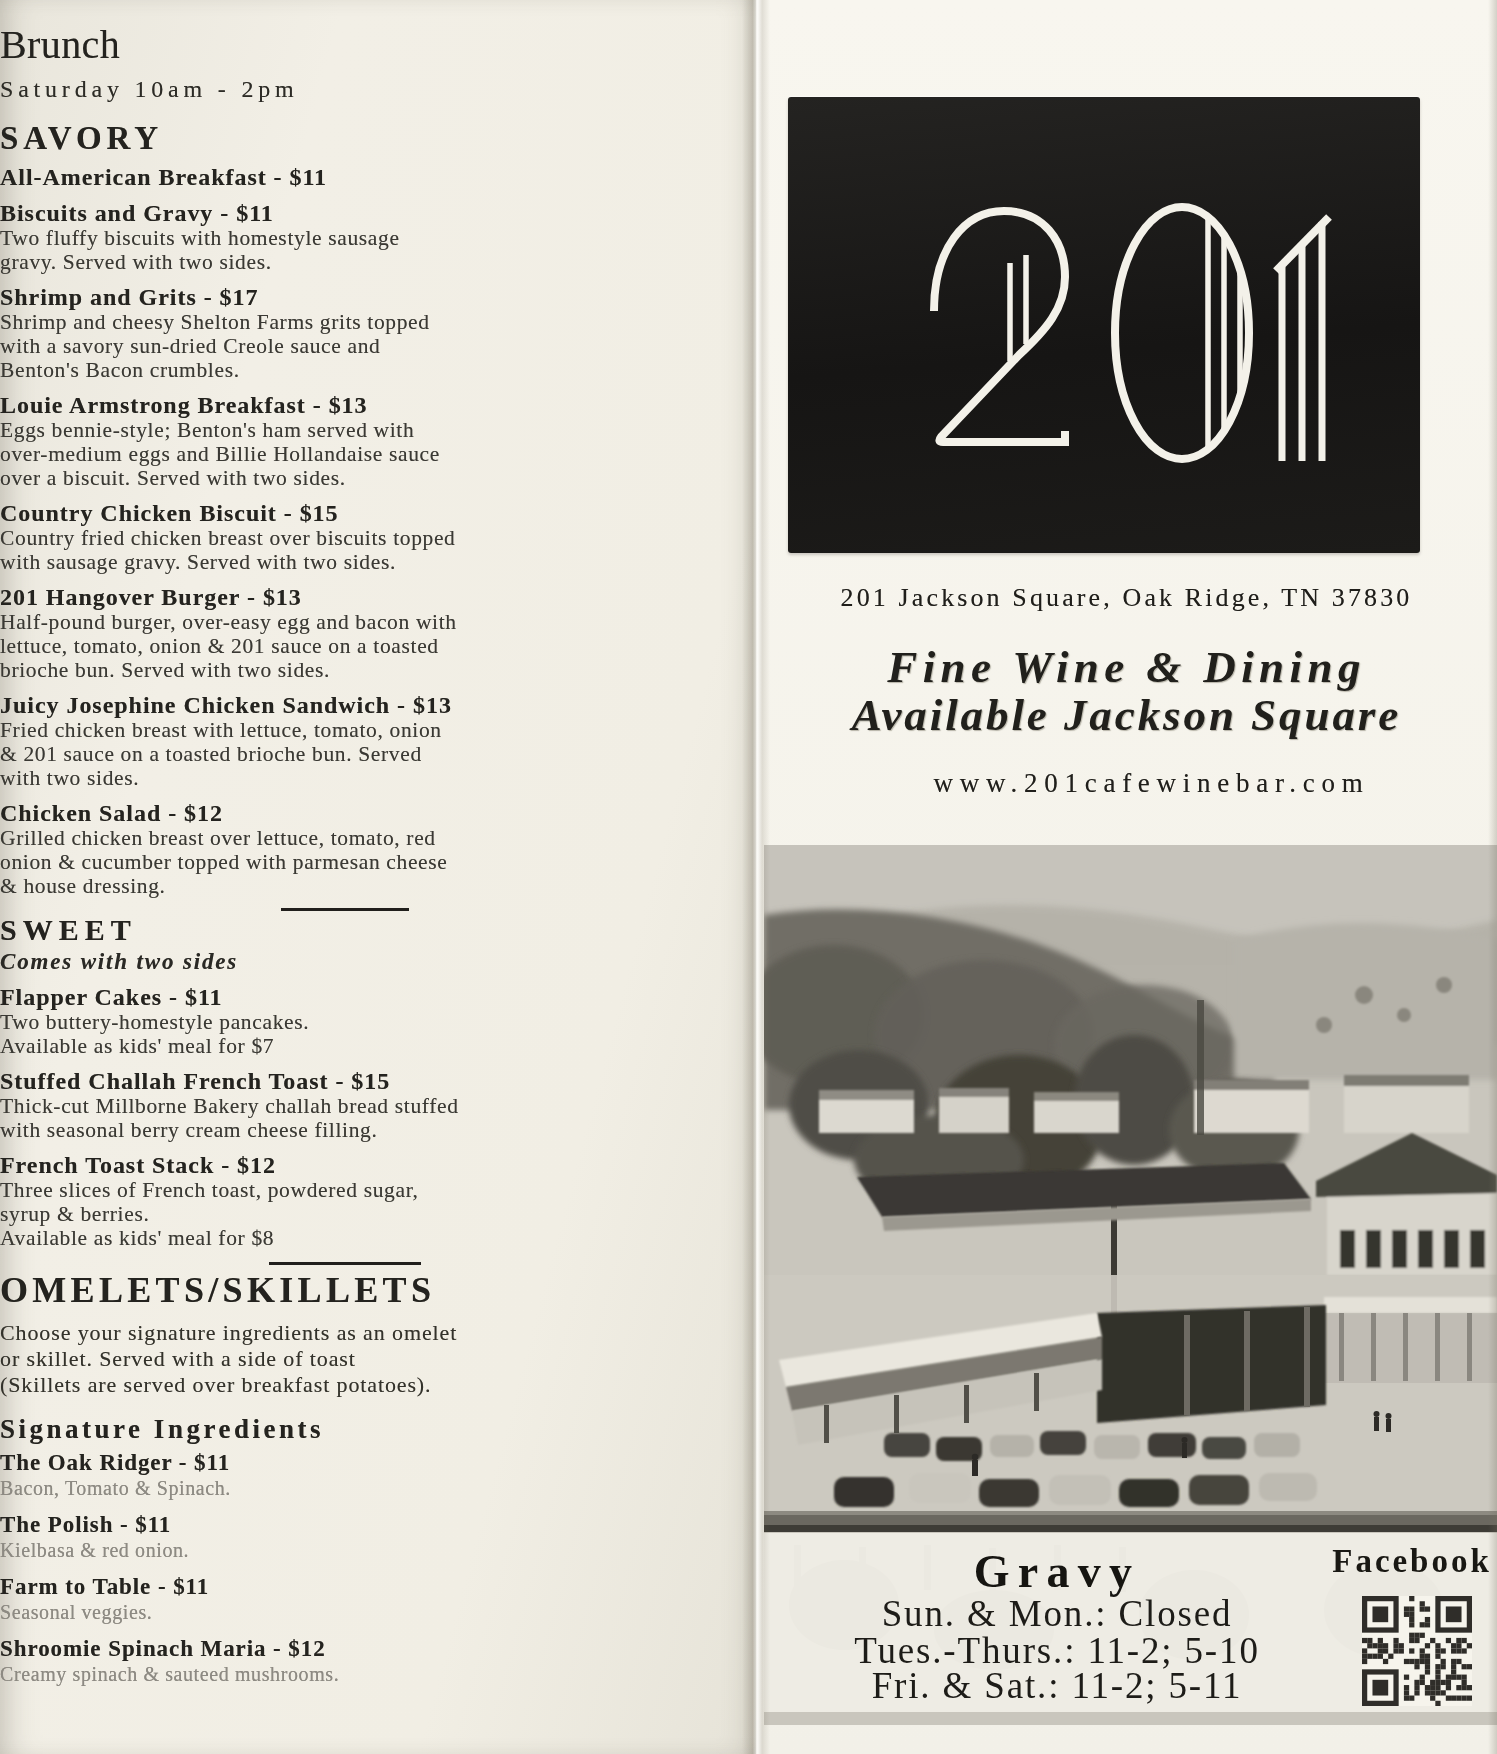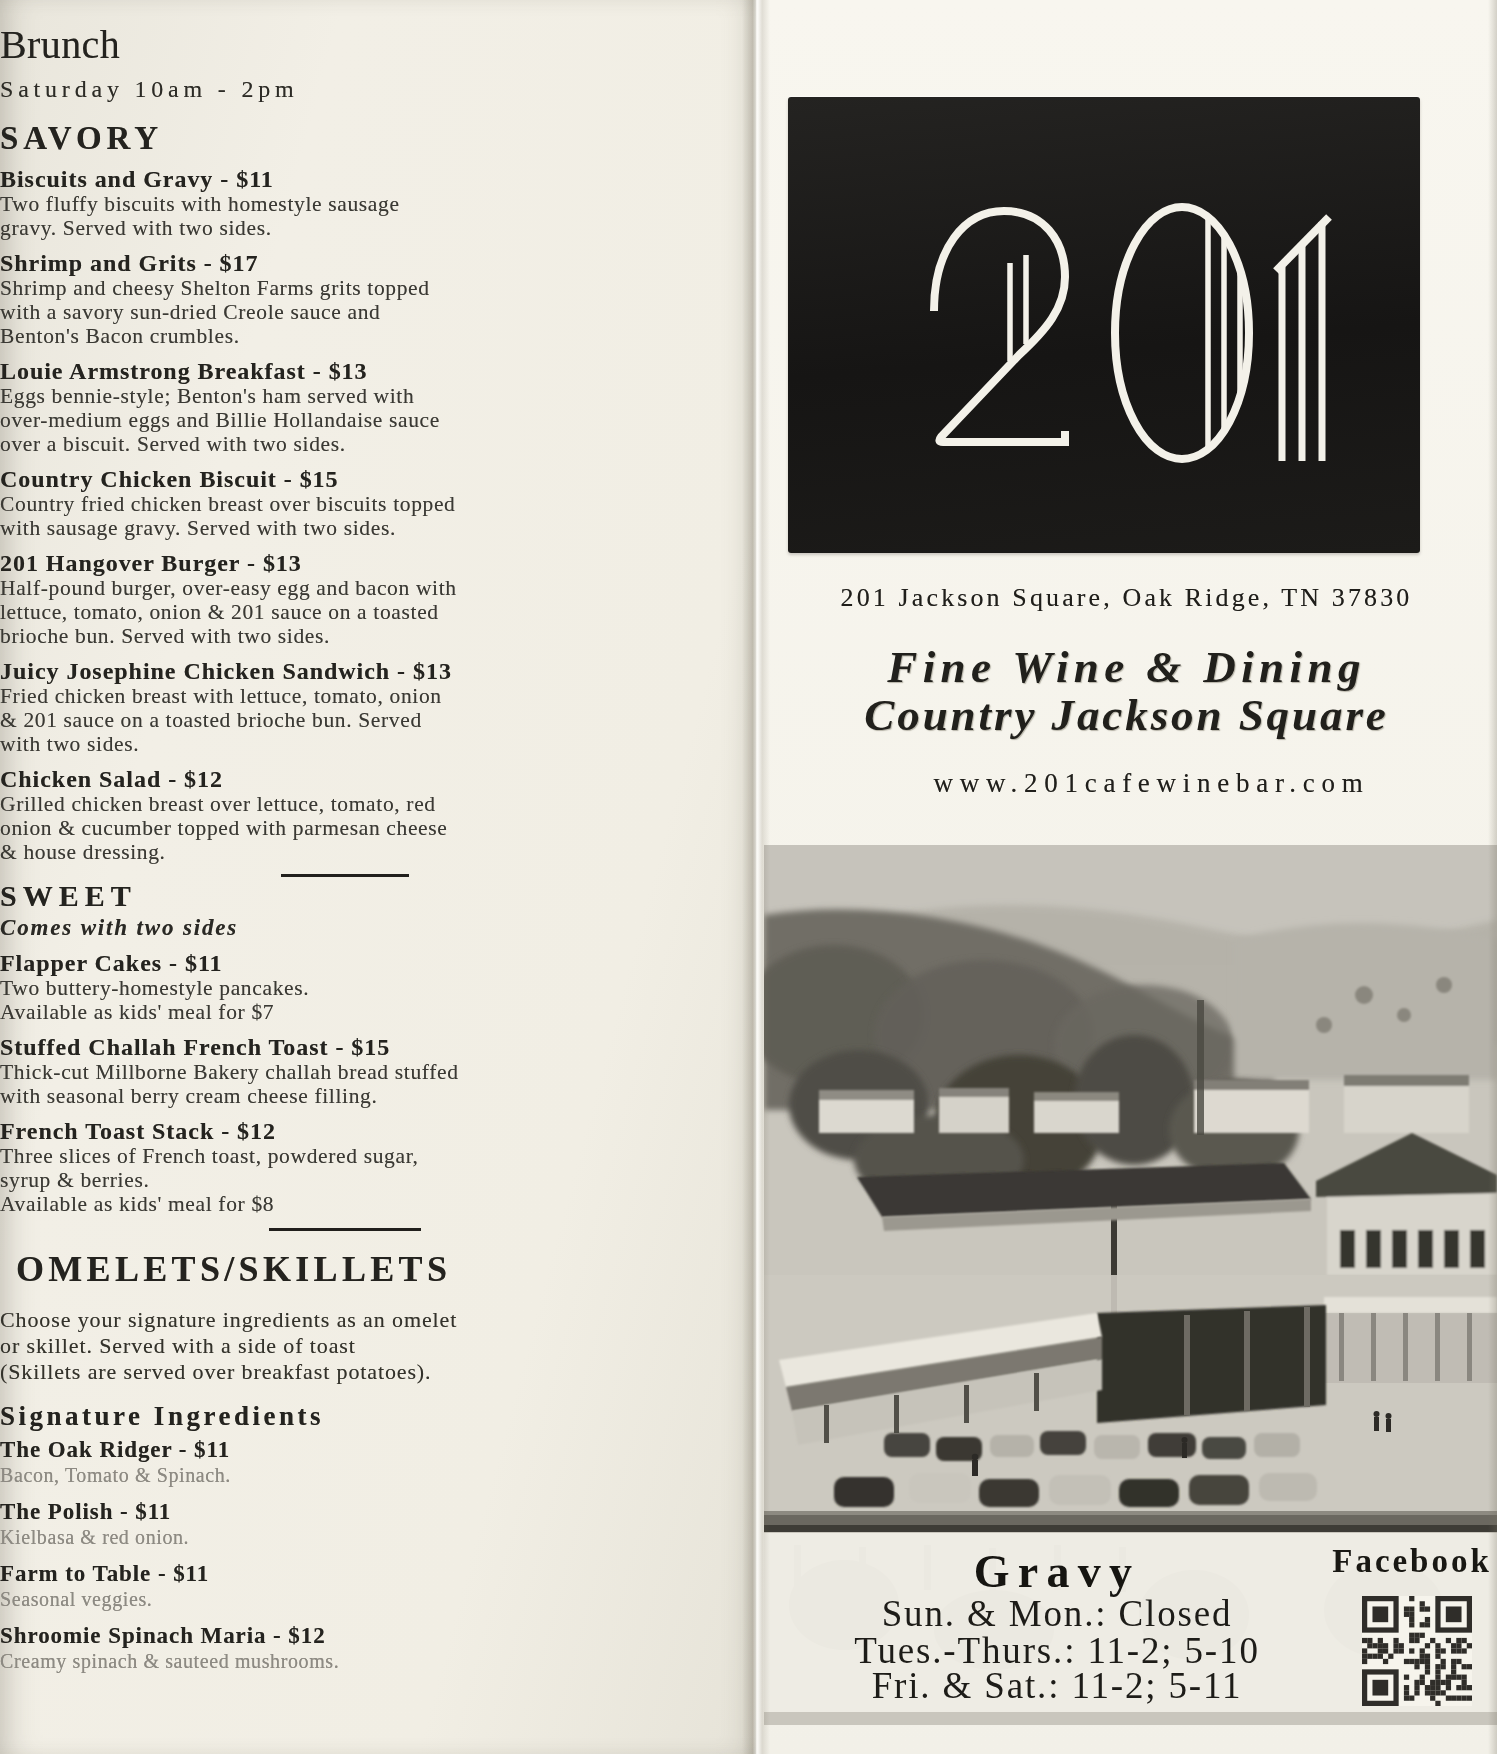--- a/index.html
+++ b/index.html
@@ -16,21 +16,21 @@
   .menu-title{font-size:40px;line-height:46px;font-weight:400;letter-spacing:.01em;margin:0 0 6px;}
   .menu-sub{font-size:24px;line-height:30px;letter-spacing:.2em;margin:0 0 16px;color:#2c2b26;}
   .sec-h{font-size:33px;line-height:36px;font-weight:700;letter-spacing:.15em;margin:0 0 8px;}
   .mi{margin:0 0 10px;}
   .mi-t{font-size:24px;line-height:26px;font-weight:700;letter-spacing:.04em;}
   .mi-d{font-size:21.5px;line-height:24px;letter-spacing:.03em;white-space:pre-line;color:#3a3934;}
   .rule{width:128px;height:3px;background:#211f1c;margin:8px auto 3px;}
   .rule2{width:152px;margin-top:12px;}
   .sweet-h{font-size:30px;line-height:32px;font-weight:700;letter-spacing:.2em;margin:0;}
   .note{font-style:italic;font-size:23px;line-height:28px;letter-spacing:.08em;margin:2px 0 8px;color:#2a2925;font-weight:700;}
-  .omelets-h{font-size:36px;line-height:44px;font-weight:700;letter-spacing:.12em;margin:16px;}
+  .omelets-h{font-size:36px;line-height:44px;font-weight:700;letter-spacing:.12em;margin:0;}
   .intro{font-size:22px;line-height:26px;letter-spacing:.04em;white-space:pre-line;margin-top:8px;color:#33322b;}
   .sig-h{font-size:27px;line-height:34px;font-weight:700;letter-spacing:.13em;margin:14px 0 4px;}
   .sig .mi{margin-bottom:12px;}
   .sig .mi-t{font-size:23px;line-height:26px;}
   .sig .mi-d{font-size:20px;line-height:24px;color:#8d8a83;}
 
   
   .right-page{position:absolute;left:756px;top:0;width:741px;height:1754px;
     background:linear-gradient(180deg,#f8f6ef 0%,#f5f3eb 55%,#f2f0e8 100%);}
   .right-edge{position:absolute;right:0;top:0;width:9px;height:1754px;
@@ -74,20 +74,21 @@
 <div class="page">
 
   <div class="left-page">
     <div class="menu-col">
       <h1 class="menu-title">Brunch</h1>
       <div class="menu-sub">Saturday 10am - 2pm</div>
 
       <h2 class="sec-h">SAVORY</h2>
       <div>
           <div class="mi">
+    <div class="mi-t">All-American Breakfast - $11</div>
   </div>
           <div class="mi">
     <div class="mi-t">Biscuits and Gravy - $11</div>
     <div class="mi-d">Two fluffy biscuits with homestyle sausage
 gravy. Served with two sides.</div>
   </div>
           <div class="mi">
     <div class="mi-t">Shrimp and Grits - $17</div>
     <div class="mi-d">Shrimp and cheesy Shelton Farms grits topped
 with a savory sun-dried Creole sauce and
@@ -189,21 +190,21 @@
         <path d="M420,120 L420,352 M436,138 L436,334 M452,172 L452,300"></path>
       </g>
       <g fill="none" stroke="#f3f1e9" stroke-width="7">
         <path d="M494,170 L494,364 M514,147 L514,364 M534,125 L534,364"></path>
       </g>
     </svg>
   </div>
 
   <div class="address">201 Jackson Square, Oak Ridge, TN 37830</div>
   <div class="tag tag1">Fine Wine &amp; Dining</div>
-  <div class="tag tag2">Country Jackson Square</div>
+  <div class="tag tag2">Available Jackson Square</div>
   <div class="website">www.201cafewinebar.com</div>
 
   <div class="photo">
     <svg viewBox="0 0 733 880" preserveAspectRatio="none" aria-hidden="true">
       <defs>
         <filter id="b1" x="-20%" y="-20%" width="140%" height="140%">
             <feGaussianBlur stdDeviation="1.3"></feGaussianBlur>
           </filter>
         <filter id="b2" x="-20%" y="-20%" width="140%" height="140%">
             <feGaussianBlur stdDeviation="3"></feGaussianBlur>

